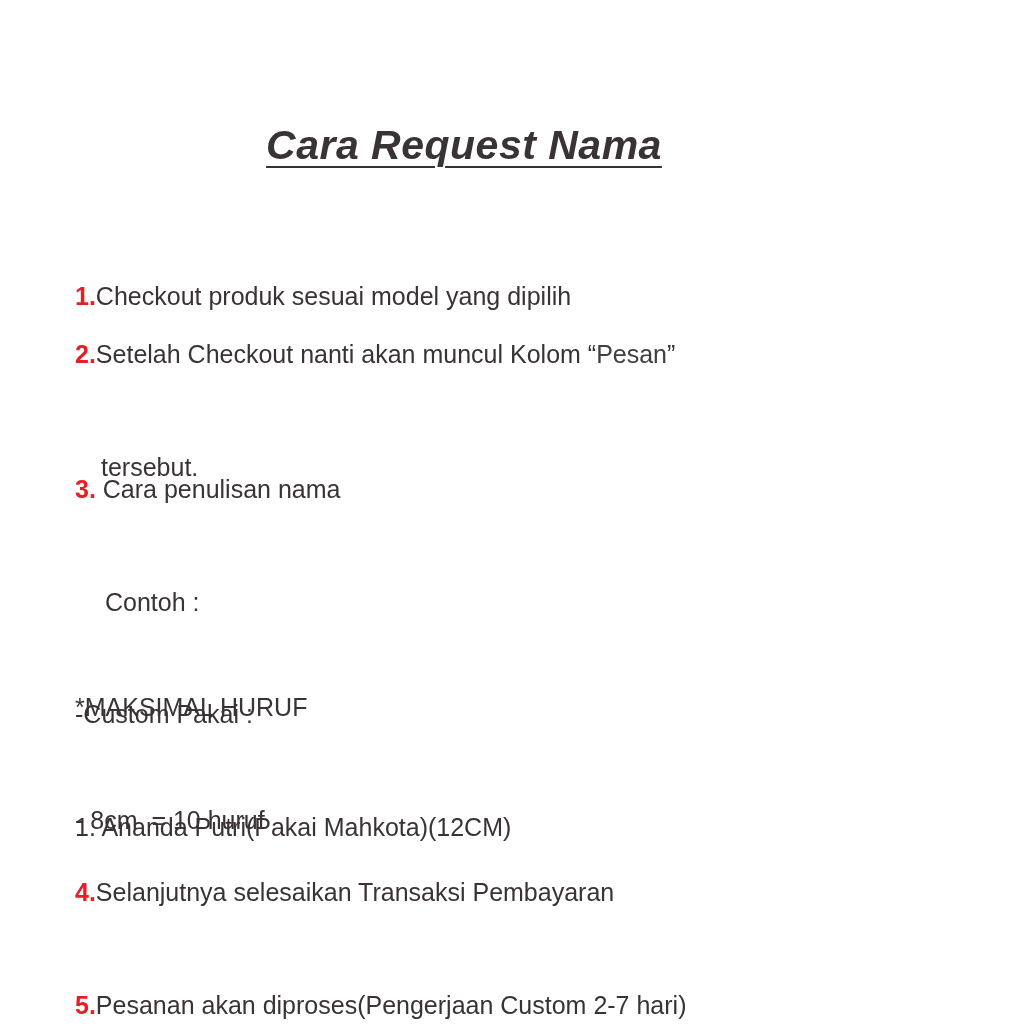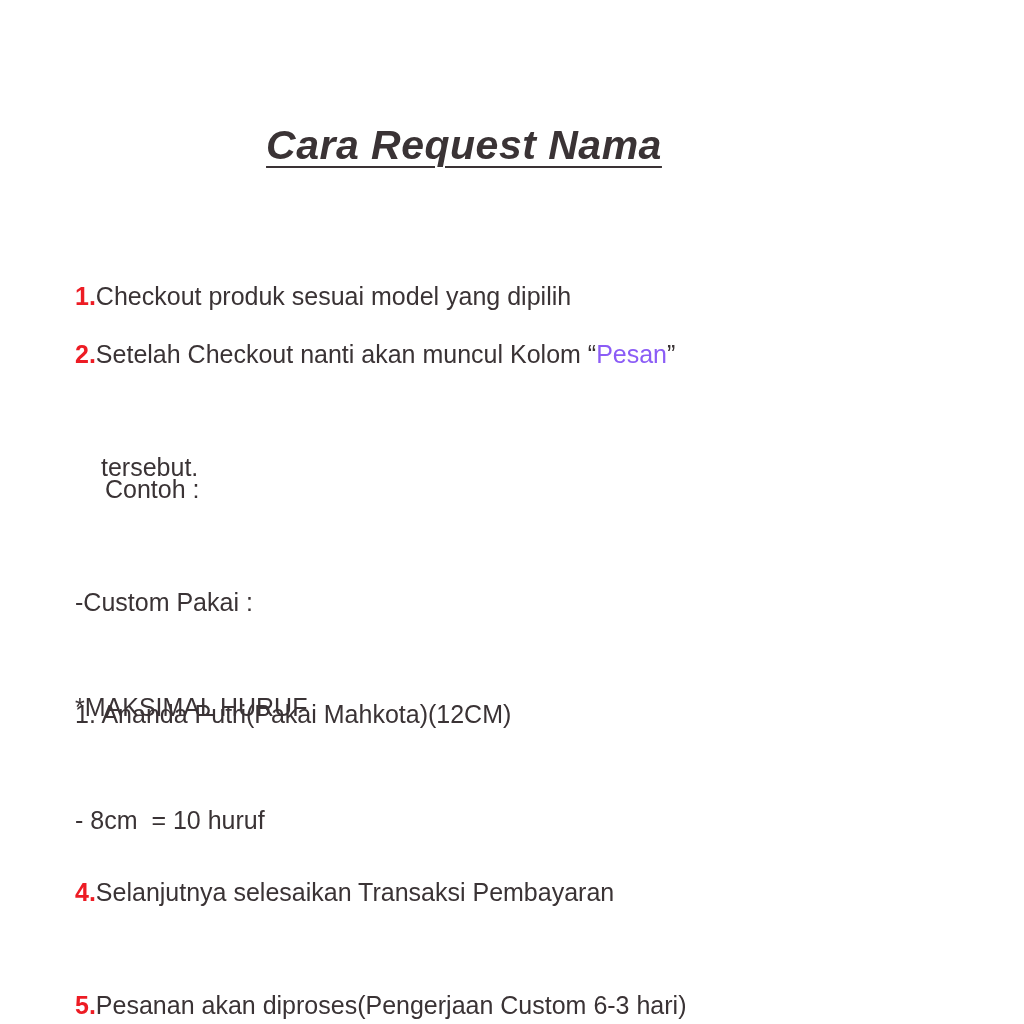--- a/index.html
+++ b/index.html
@@ -43,21 +43,21 @@
   .block-step1    { top: 203px; }
   .block-step2    { top: 261px; }
   .block-step3    { top: 396px; }
   .block-max      { top: 614px; }
   .block-step45   { top: 799px; }
   .num {
     color: #ed1c24;
     font-weight: bold;
   }
   .red {
-    color: #8b5cf6;
+    color: #404040;
     margin-top: 28px;
   }
   .indent-cont { padding-left: 26px; }
   .indent-contoh { padding-left: 30px; }
   .line { display: block; }
 </style>
 </head>
 <body>
 
 <div class="page">
@@ -67,29 +67,30 @@
   <div class="block block-step1">
     <span class="line"><span class="num">1.</span><span>Checkout produk sesuai model yang dipilih</span></span>
   </div>
 
   <div class="block block-step2">
     <span class="line"><span class="num">2.</span><span>Setelah Checkout nanti akan muncul Kolom “</span><span class="red">Pesan</span><span>”</span></span>
     <span class="line indent-cont">tersebut.</span>
   </div>
 
   <div class="block block-step3">
+    <span class="line"><span class="num">3.</span><span> Cara penulisan nama</span></span>
     <span class="line indent-contoh">Contoh :</span>
     <span class="line">-Custom Pakai :</span>
     <span class="line">1. Ananda Putri(Pakai Mahkota)(12CM)</span>
   </div>
 
   <div class="block block-max">
     <span class="line">*MAKSIMAL HURUF</span>
     <span class="line">- 8cm  = 10 huruf</span>
     
   </div>
 
   <div class="block block-step45">
     <span class="line"><span class="num">4.</span><span>Selanjutnya selesaikan Transaksi Pembayaran</span></span>
-    <span class="line"><span class="num">5.</span><span>Pesanan akan diproses(Pengerjaan Custom 6-3 hari)</span></span>
+    <span class="line"><span class="num">5.</span><span>Pesanan akan diproses(Pengerjaan Custom 2-7 hari)</span></span>
   </div>
 
 </div>
 
 </body></html>

